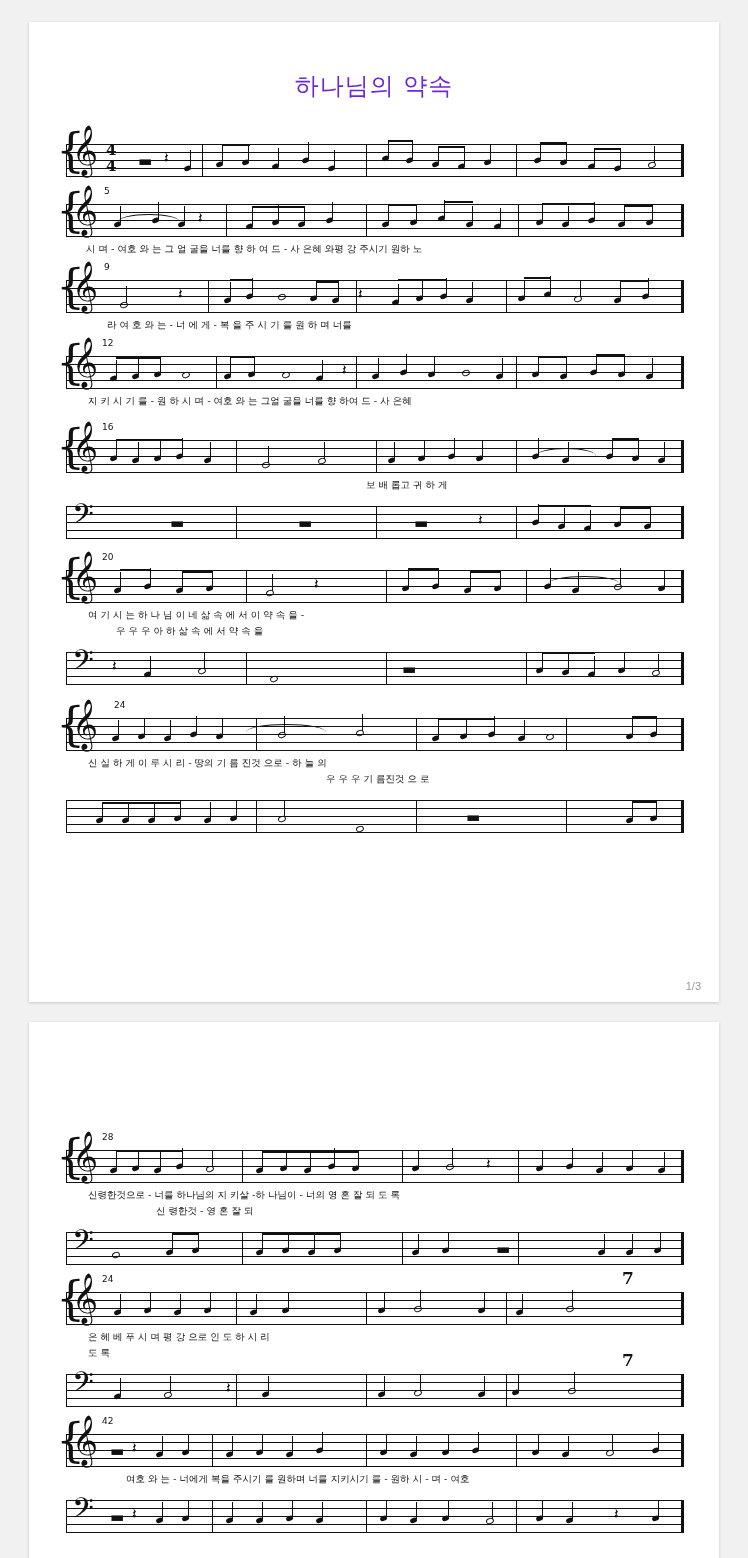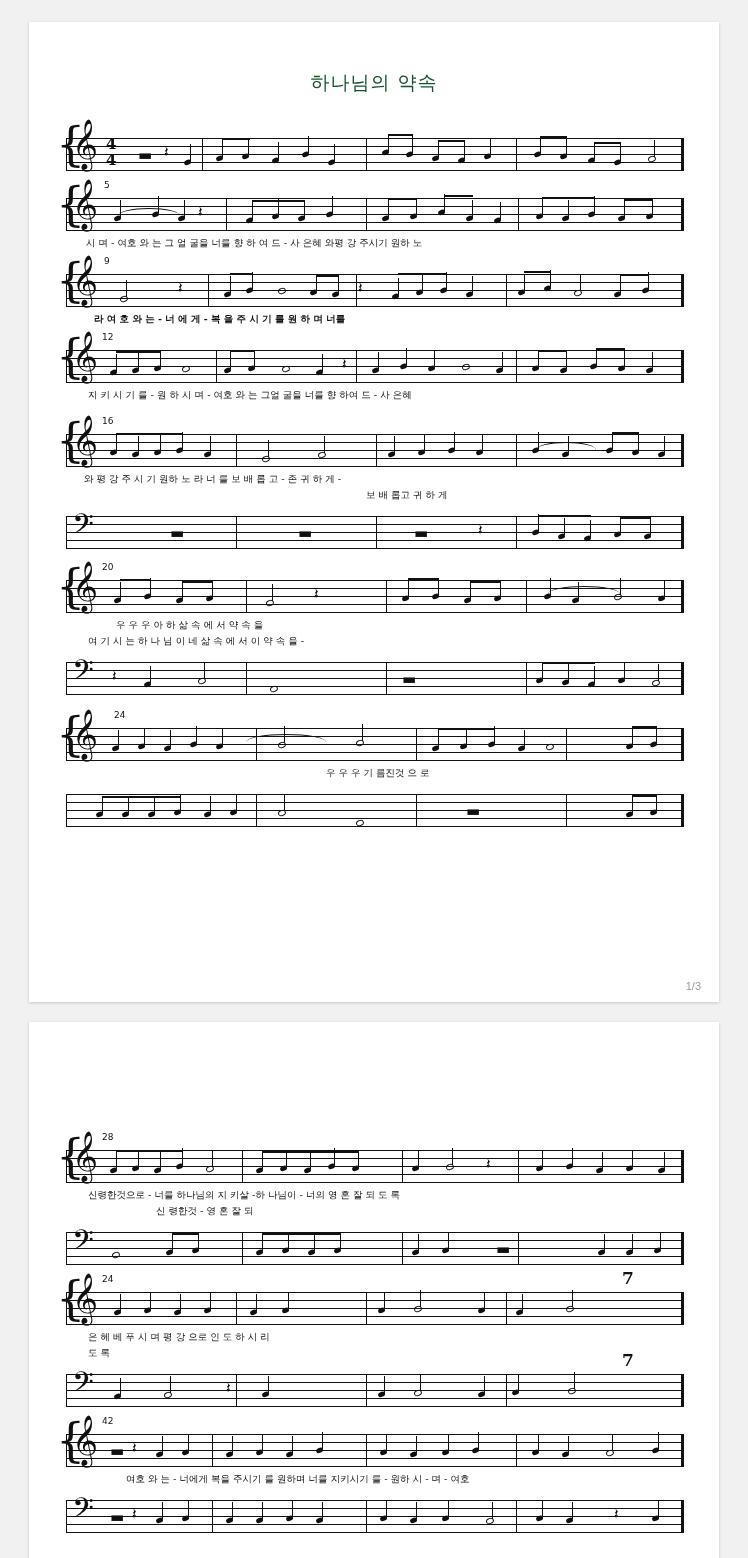--- a/index.html
+++ b/index.html
@@ -20,22 +20,22 @@
     background: #ffffff;
     margin: 0 auto;
     width: 690px;
     box-shadow: 0 1px 3px rgba(0,0,0,0.18);
   }
   .page-1 { height: 980px; margin-top: 22px; }
   .page-2 { height: 560px; margin-top: 20px; }
 
   .doc-title {
     text-align: center;
-    font-size: 19px;
-    color: #14532d;
+    font-size: 24px;
+    color: #6d28d9;
     padding-top: 48px;
     letter-spacing: 1px;
     font-family: "DejaVu Sans", sans-serif;
   }
   .page-number {
     position: absolute;
     right: 18px;
     bottom: 10px;
     font-size: 11px;
     color: #999;
@@ -361,21 +361,21 @@
           <div class="note hollow" style="left:508px;top:24px;"></div>
             <div class="stem" style="left:514px;top:8px;"></div>
           <div class="note" style="left:548px;top:26px;"></div>
             <div class="stem" style="left:554px;top:10px;"></div>
           <div class="note" style="left:576px;top:22px;"></div>
             <div class="stem" style="left:582px;top:6px;"></div>
           <div class="beam" style="left:554px;top:8px;width:29px;"></div>
         </div>
       </div>
       <div class="lyric-line">
-        <span class="lyric" style="left:28px;font-weight:bold;">라         여 호 와  는 -  너 에 게 -  복 을  주 시 기 를 원 하 며  너를</span>
+        <span class="lyric" style="left:41px;">라         여 호 와  는 -  너 에 게 -  복 을  주 시 기 를 원 하 며  너를</span>
       </div>
     </div>
 
     <div class="system-wrap">
       <div class="system">
         <div class="stave">
           <div class="line"></div>
             <div class="line"></div>
             <div class="line"></div>
             <div class="line"></div>
@@ -482,23 +482,20 @@
           <div class="note" style="left:540px;top:22px;"></div>
             <div class="stem" style="left:546px;top:6px;"></div>
           <div class="note" style="left:566px;top:24px;"></div>
             <div class="stem" style="left:572px;top:8px;"></div>
           <div class="beam" style="left:546px;top:6px;width:27px;"></div>
           <div class="note" style="left:592px;top:26px;"></div>
             <div class="stem" style="left:598px;top:10px;"></div>
         </div>
       </div>
       <div class="lyric-line">
-        <span class="lyric" style="left:18px;">와 평 강 주 시 기 원하 노    라   너 를    보 배 롭 고 -      존   귀 하 게 -</span>
-      </div>
-      <div class="lyric-line">
         <span class="lyric" style="left:300px;">보 배 롭고         귀 하 게</span>
       </div>
       <div class="system" style="margin-top:4px;">
         <div class="stave">
           <div class="line"></div>
             <div class="line"></div>
             <div class="line"></div>
             <div class="line"></div>
             <div class="line"></div>
           <span class="clef bass">𝄢</span>
@@ -572,24 +569,24 @@
           <div class="note" style="left:506px;top:26px;"></div>
             <div class="stem" style="left:512px;top:10px;"></div>
           <div class="note hollow" style="left:548px;top:22px;"></div>
             <div class="stem" style="left:554px;top:6px;"></div>
           <div class="slur" style="left:482px;top:14px;width:72px;"></div>
           <div class="note" style="left:592px;top:24px;"></div>
             <div class="stem" style="left:598px;top:8px;"></div>
         </div>
       </div>
       <div class="lyric-line">
+        <span class="lyric" style="left:22px;">여 기 시 는 하  나 님 이         네 삶 속 에 서              이  약 속 을 -</span>
+      </div>
+      <div class="lyric-line">
         <span class="lyric" style="left:50px;">우      우        우     아    하                 삶 속 에 서      약 속 을</span>
-      </div>
-      <div class="lyric-line">
-        <span class="lyric" style="left:22px;">여 기 시 는 하  나 님 이         네 삶 속 에 서              이  약 속 을 -</span>
       </div>
       <div class="system" style="margin-top:4px;">
         <div class="stave">
           <div class="line"></div>
             <div class="line"></div>
             <div class="line"></div>
             <div class="line"></div>
             <div class="line"></div>
           <span class="clef bass">𝄢</span>
           <div class="barline" style="left:0;"></div>
@@ -660,20 +657,23 @@
           <div class="beam" style="left:372px;top:8px;width:57px;"></div>
           <div class="note" style="left:452px;top:26px;"></div>
             <div class="stem" style="left:458px;top:10px;"></div>
           <div class="note hollow" style="left:480px;top:24px;"></div>
           <div class="note" style="left:560px;top:24px;"></div>
             <div class="stem" style="left:566px;top:8px;"></div>
           <div class="note" style="left:584px;top:22px;"></div>
             <div class="stem" style="left:590px;top:6px;"></div>
           <div class="beam" style="left:566px;top:6px;width:25px;"></div>
         </div>
+      </div>
+      <div class="lyric-line">
+        <span class="lyric" style="left:22px;">신 실 하 게    이 루 시 리 -            땅의 기 름 진것 으로 -         하 늘 의</span>
       </div>
       <div class="lyric-line">
         <span class="lyric" style="left:260px;">우    우  우                                                      기 름진것  으 로</span>
       </div>
       <div class="system" style="margin-top:4px;">
         <div class="stave">
           <div class="line"></div>
             <div class="line"></div>
             <div class="line"></div>
             <div class="line"></div>

